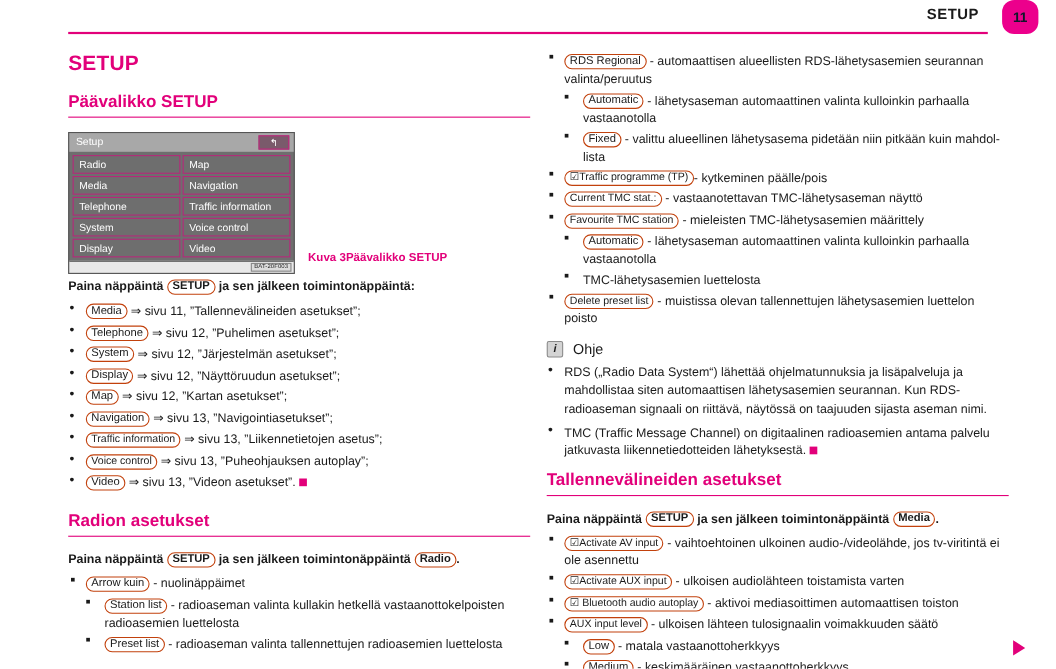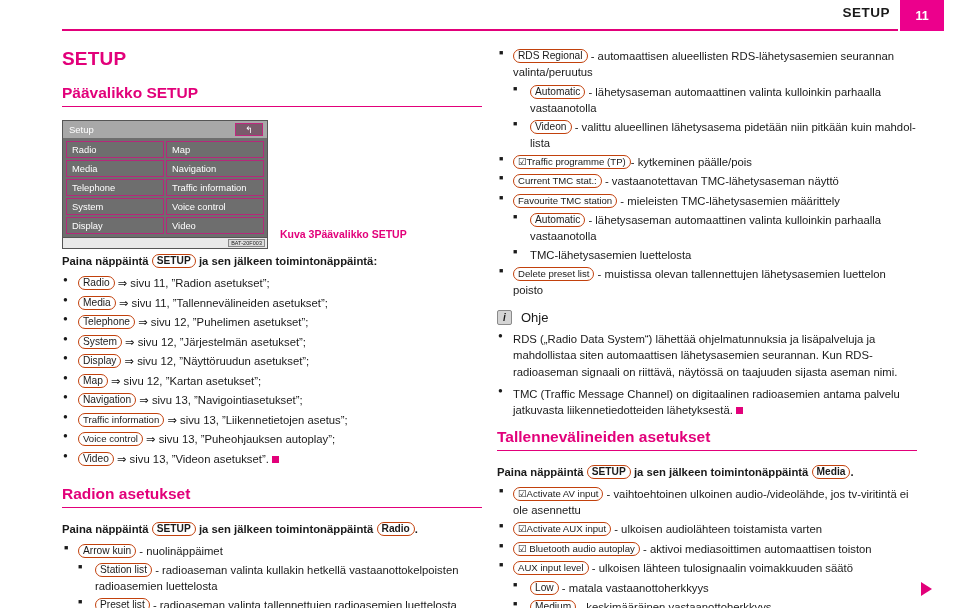--- a/index.html
+++ b/index.html
@@ -16,24 +16,24 @@
   .header-rule {
     position: absolute; left: 62px; top: 29px; width: 836px; height: 2px;
     background: #e2007a;
   }
   .header-title {
     position: absolute; right: 70px; top: 5px;
     font-size: 13.5px; font-weight: bold; letter-spacing: .5px;
     color: #1a1a1a;
   }
   .page-tab {
-    position: absolute; right: 16px; top: 0; width: 44px; height: 31px;
-    background: #ec008c; color: #ffffff;
+    position: absolute; right: 16px; top: 0; width: 33px; height: 31px;
+    background: #ec008c; color: #0f172a;
     font-size: 12.5px; font-weight: bold;
-    display: flex; align-items: center; justify-content: center;
+    display: flex; align-items: center; justify-content: center; border-radius: 11px;
   }
 
   
   .col { position: absolute; top: 48px; }
   .col-left  { left: 62px;  width: 420px; }
   .col-right { left: 497px; width: 420px; }
 
   
   h1.sec-title {
     color: #e2007a; font-size: 19px; font-weight: bold;
@@ -195,21 +195,20 @@
       </div>
     </div>
 
     <p class="body">
       <span>Paina näppäintä</span>
       <span class="key">SETUP</span>
       <span>ja sen jälkeen toimintonäppäintä:</span>
     </p>
 
     <ul class="lvl1 dot">
-      <li><span class="key">Radio</span> <span>⇒ sivu 11, ”Radion asetukset”;</span></li>
       <li><span class="key">Media</span> <span>⇒ sivu 11, ”Tallennevälineiden asetukset”;</span></li>
       <li><span class="key">Telephone</span> <span>⇒ sivu 12, ”Puhelimen asetukset”;</span></li>
       <li><span class="key">System</span> <span>⇒ sivu 12, ”Järjestelmän asetukset”;</span></li>
       <li><span class="key">Display</span> <span>⇒ sivu 12, ”Näyttöruudun asetukset”;</span></li>
       <li><span class="key">Map</span> <span>⇒ sivu 12, ”Kartan asetukset”;</span></li>
       <li><span class="key">Navigation</span> <span>⇒ sivu 13, ”Navigointiasetukset”;</span></li>
       <li><span class="key tight">Traffic information</span> <span>⇒ sivu 13, ”Liikennetietojen asetus”;</span></li>
       <li><span class="key tight">Voice control</span> <span>⇒ sivu 13, ”Puheohjauksen autoplay”;</span></li>
       <li><span class="key">Video</span> <span>⇒ sivu 13, ”Videon asetukset”.</span><span class="endmark"></span></li>
     </ul>
@@ -232,21 +231,21 @@
     </ul>
   </div>
 
   <div class="col col-right">
 
     <ul class="lvl1 sq">
       <li><span class="key">RDS Regional</span> <span>- automaattisen alueellisten RDS-lähetysasemien  seurannan valinta/peruutus</span></li>
     </ul>
     <ul class="lvl2">
       <li><span class="key">Automatic</span> <span>- lähetysaseman automaattinen valinta kulloinkin parhaalla vastaanotolla</span></li>
-      <li><span class="key">Videon</span> <span>- valittu alueellinen lähetysasema pidetään niin pitkään kuin mahdol-lista</span></li>
+      <li><span class="key">Fixed</span> <span>- valittu alueellinen lähetysasema pidetään niin pitkään kuin mahdol-lista</span></li>
     </ul>
     <ul class="lvl1 sq">
       <li><span class="key tight">☑Traffic programme (TP)</span><span>-  kytkeminen päälle/pois</span></li>
       <li><span class="key tight">Current TMC stat.:</span> <span>- vastaanotettavan TMC-lähetysaseman näyttö</span></li>
       <li><span class="key tight">Favourite TMC station</span> <span>- mieleisten TMC-lähetysasemien määrittely</span></li>
     </ul>
     <ul class="lvl2">
       <li><span class="key">Automatic</span> <span>- lähetysaseman automaattinen valinta kulloinkin parhaalla vastaanotolla</span></li>
       <li><span>TMC-lähetysasemien luettelosta</span></li>
     </ul>

